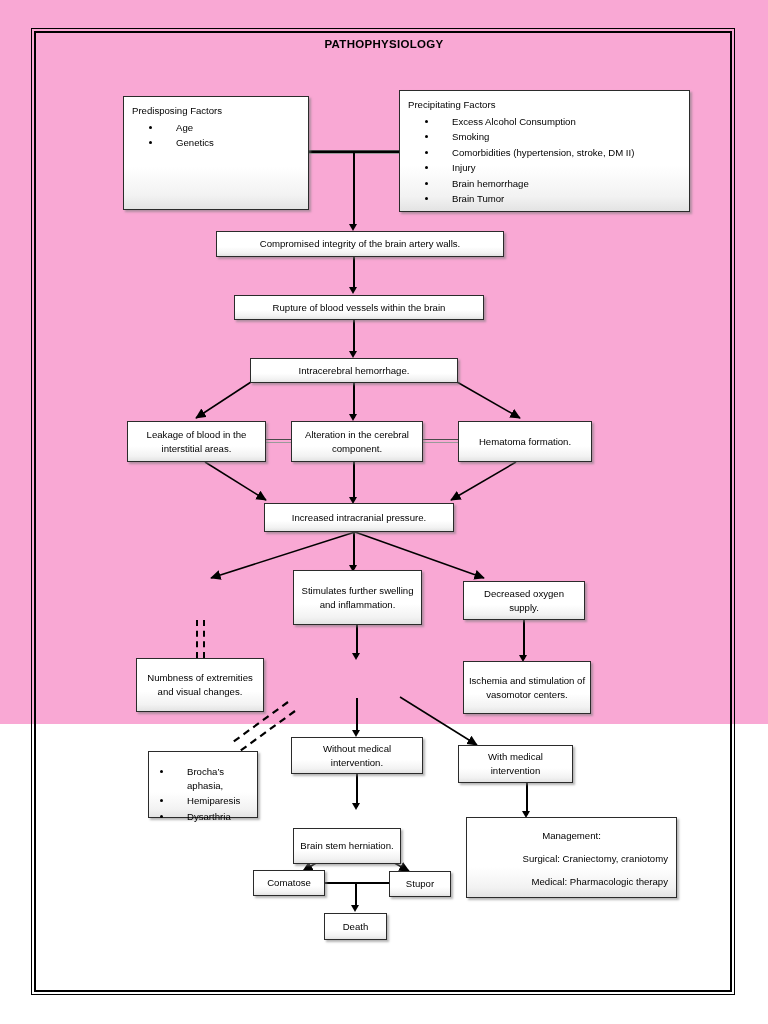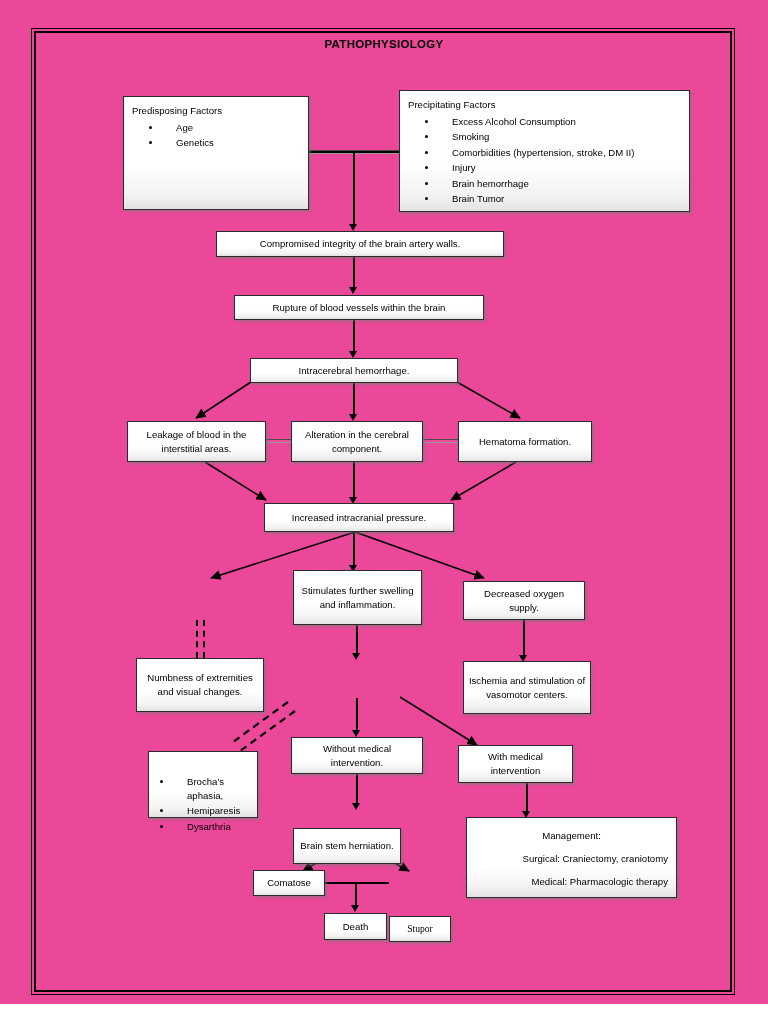--- a/index.html
+++ b/index.html
@@ -10,22 +10,22 @@
   body {
     width: 768px;
     height: 1024px;
     font-family: "Liberation Sans", sans-serif;
     color: #000000;
     overflow: hidden;
   }
   #page {
     position: relative;
     width: 768px;
-    height: 1004px;
-    background: #ec4899;
+    height: 724px;
+    background: #f9a8d4;
   }
   
   #page-frame {
     position: absolute;
     left: 31px;
     top: 28px;
     width: 704px;
     height: 967px;
     border: 1px solid #000;
     box-sizing: border-box;
@@ -271,21 +271,21 @@
   </div>
 
 
   <div class="box" style="left:463px; top:661px; width:128px; height:53px;">
     <span>Ischemia and stimulation of vasomotor centers.</span>
   </div>
 
   <div class="conn vline" style="left:356px; top:698px; height:35px;"></div>
   <div class="arrowhead arrow-down" style="left:352px; top:730px;"></div>
 
-  <div class="box left-align" style="left:148px; top:751px; width:110px; height:67px; padding:23px 4px;">
+  <div class="box left-align" style="left:148px; top:751px; width:110px; height:67px; padding:13px 4px;">
     <ul style="padding-left:20px;">
       <li>Brocha’s aphasia,</li>
       <li>Hemiparesis</li>
       <li>Dysarthria</li>
     </ul>
   </div>
 
   <div class="box" style="left:291px; top:737px; width:132px; height:37px;">
     <span>Without medical intervention.</span>
   </div>
@@ -307,21 +307,21 @@
   <div class="box" style="left:466px; top:817px; width:211px; height:81px; display:block; padding:11px 8px;">
     <span class="mline">Management:</span>
     <span class="mline lft">Surgical: Craniectomy, craniotomy</span>
     <span class="mline lft">Medical: Pharmacologic therapy</span>
   </div>
 
   <div class="box" style="left:253px; top:870px; width:72px; height:26px;">
     <span>Comatose</span>
   </div>
 
-  <div class="box" style="left:389px; top:916px; width:62px; height:26px;font-family:Liberation Serif, serif;">
+  <div class="box" style="left:389px; top:871px; width:62px; height:26px;">
     <span>Stupor</span>
   </div>
 
   <div class="conn hline" style="left:325px; top:882px; width:64px;"></div>
 
   <div class="conn vline" style="left:355px; top:882px; height:26px;"></div>
   <div class="arrowhead arrow-down" style="left:351px; top:905px;"></div>
 
   <div class="box" style="left:324px; top:913px; width:63px; height:27px;">
     <span>Death</span>

